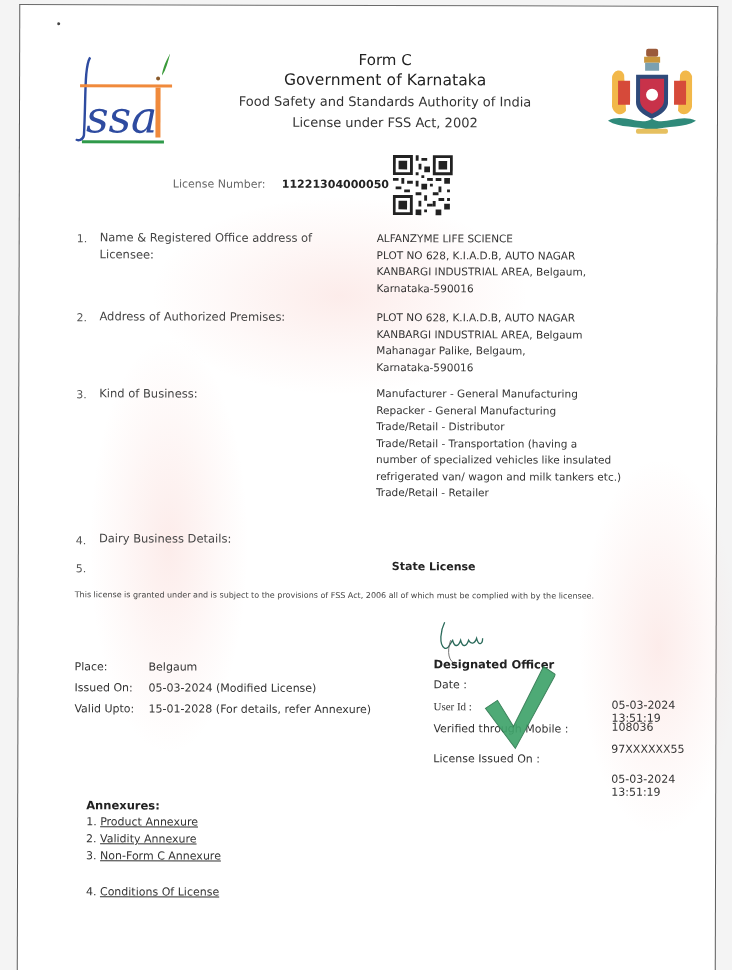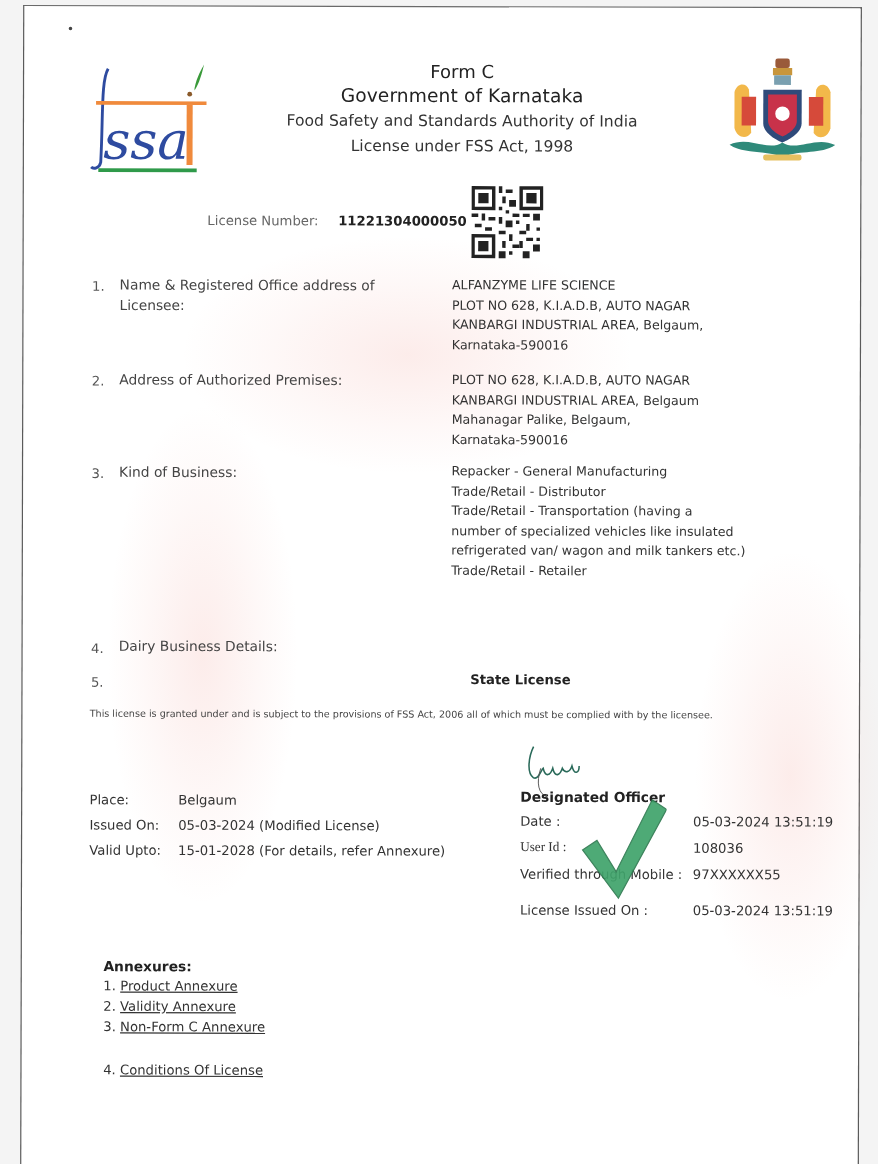--- a/index.html
+++ b/index.html
@@ -45,21 +45,21 @@
   .notice { position: absolute; left: 56px; top: 583px; width: 560px; font-size: 8px; line-height: 14px; color: #444; }
 
   
   .fl-label { position: absolute; left: 56px; font-size: 11px; color: #333; }
   .fl-val { position: absolute; left: 130px; font-size: 11px; color: #333; }
 
   
   .sig { position: absolute; left: 418px; top: 612px; width: 70px; height: 50px; }
   .off-title { position: absolute; left: 415px; top: 651px; font-size: 11.5px; font-weight: bold; color: #222; }
   .or-label { position: absolute; left: 415px; font-size: 11px; color: #333; }
-  .or-val { position: absolute; left: 559px; font-size: 11px; color: #333; }
+  .or-val { position: absolute; left: 593px; font-size: 11px; color: #333; margin-top: 20px; }
   .check { position: absolute; left: 465px; top: 658px; width: 72px; height: 86px; }
 
   
   .ann-title { position: absolute; left: 68px; top: 793px; font-size: 11.5px; font-weight: bold; color: #222; }
   .ann-item { position: absolute; left: 68px; font-size: 11px; color: #333; }
   .ann-item a { color: #333; text-decoration: underline; }
 </style>
 </head>
 <body>
 
@@ -78,21 +78,21 @@
     <path d="M86 40 L86 90" stroke="#f08a3c" stroke-width="5"></path>
     <path d="M90 26 C 92 16, 96 10, 98 6 C 96 14, 94 22, 90 28 Z" fill="#3a9a3a"></path>
     <circle cx="86" cy="31" r="2" fill="#8a5a2a"></circle>
     <rect x="10" y="93" width="82" height="3" fill="#2f9a4a"></rect>
   </svg>
 
   <div class="head-text">
     <div class="form-c">Form C</div>
     <div class="gov">Government of Karnataka</div>
     <div class="fssai-line">Food Safety and Standards Authority of India</div>
-    <div class="act-line">License under FSS Act, 1998</div>
+    <div class="act-line">License under FSS Act, 2002</div>
   </div>
 
   <svg class="emblem" viewBox="0 0 96 96">
     <rect x="42" y="2" width="12" height="8" rx="2" fill="#9a5a3a"></rect>
     <rect x="40" y="10" width="16" height="6" fill="#c8963c"></rect>
     <rect x="41" y="16" width="14" height="8" fill="#7aa0b0"></rect>
     <path d="M8 30 C 10 22, 18 22, 20 28 L 22 64 C 18 70, 10 68, 8 60 Z" fill="#f2b84a"></path>
     <path d="M88 30 C 86 22, 78 22, 76 28 L 74 64 C 78 70, 86 68, 88 60 Z" fill="#f2b84a"></path>
     <rect x="14" y="34" width="12" height="24" fill="#d64a3a"></rect>
     <rect x="70" y="34" width="12" height="24" fill="#d64a3a"></rect>
@@ -166,20 +166,21 @@
   <div class="val" style="top:303px;">
     <div>PLOT NO 628, K.I.A.D.B, AUTO NAGAR</div>
     <div>KANBARGI INDUSTRIAL AREA, Belgaum</div>
     <div>Mahanagar Palike, Belgaum,</div>
     <div>Karnataka-590016</div>
   </div>
 
   <div class="num" style="top:383px;">3.</div>
   <div class="lbl" style="top:380px;">Kind of Business:</div>
   <div class="val" style="top:379px;">
+    <div>Manufacturer -  General Manufacturing</div>
     <div>Repacker -  General Manufacturing</div>
     <div>Trade/Retail - Distributor</div>
     <div>Trade/Retail - Transportation (having a</div>
     <div>number of specialized vehicles like insulated</div>
     <div>refrigerated van/ wagon and milk tankers etc.)</div>
     <div>Trade/Retail - Retailer</div>
   </div>
 
   <div class="num" style="top:529px;">4.</div>
   <div class="lbl" style="top:525px;">Dairy Business Details:</div>

